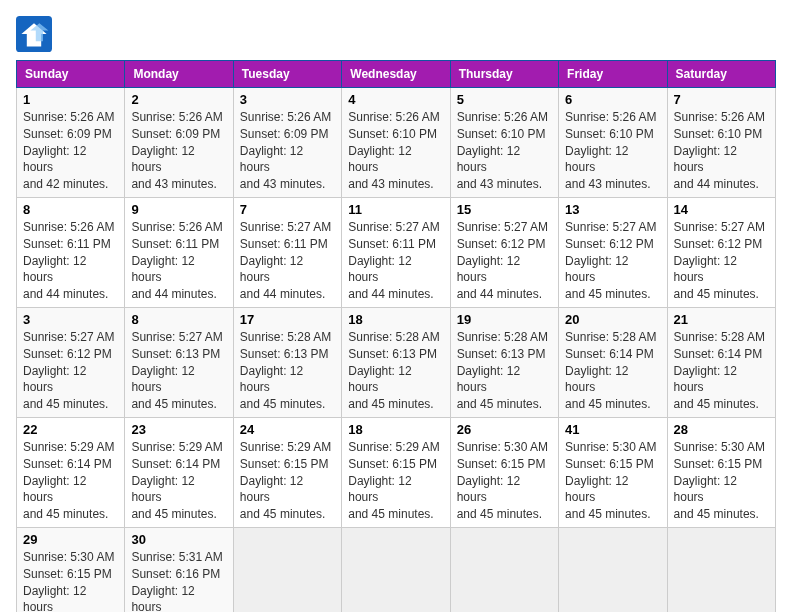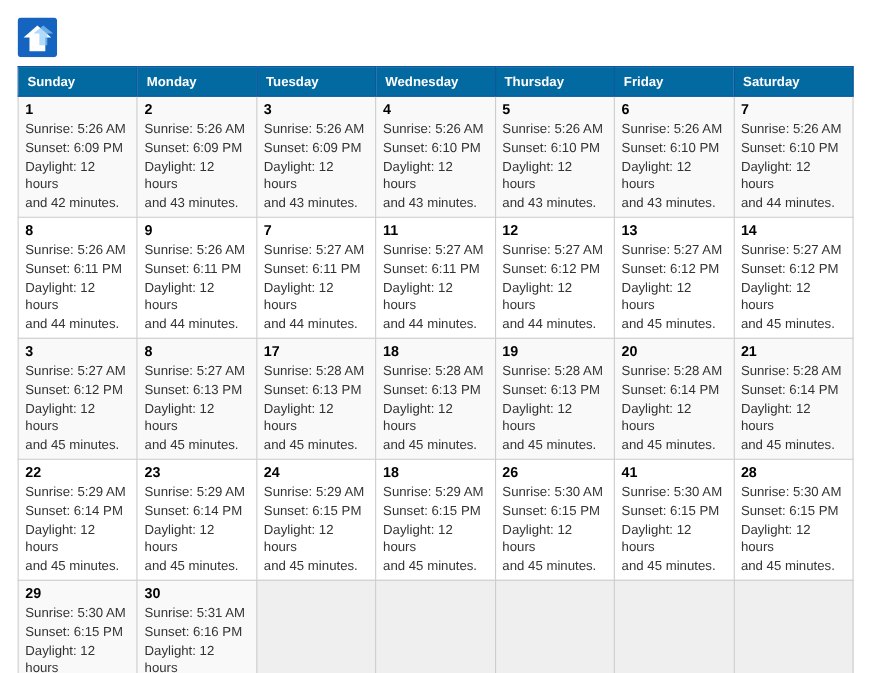--- a/index.html
+++ b/index.html
@@ -45,21 +45,21 @@
     .subtitle {
       font-size: 14px;
       color: #444;
     }
     table {
       width: 100%;
       border-collapse: collapse;
       font-size: 11px;
     }
     thead tr th {
-      background-color: #0369a1;
+      background-color: #a21caf;
       color: #fff;
       text-align: left;
       padding: 6px 8px;
       font-size: 12px;
       font-weight: bold;
       border: 1px solid #1055a0;
     }
     tbody tr td {
       vertical-align: top;
       padding: 4px 6px;
@@ -194,21 +194,21 @@
 and 44 minutes.</div>
         </td>
         <td>
           <span class="day-num">11</span>
           <div class="cell-info" style="white-space: pre-line;">Sunrise: 5:27 AM
 Sunset: 6:11 PM
 Daylight: 12 hours
 and 44 minutes.</div>
         </td>
         <td>
-          <span class="day-num">12</span>
+          <span class="day-num">15</span>
           <div class="cell-info" style="white-space: pre-line;">Sunrise: 5:27 AM
 Sunset: 6:12 PM
 Daylight: 12 hours
 and 44 minutes.</div>
         </td>
         <td>
           <span class="day-num">13</span>
           <div class="cell-info" style="white-space: pre-line;">Sunrise: 5:27 AM
 Sunset: 6:12 PM
 Daylight: 12 hours

